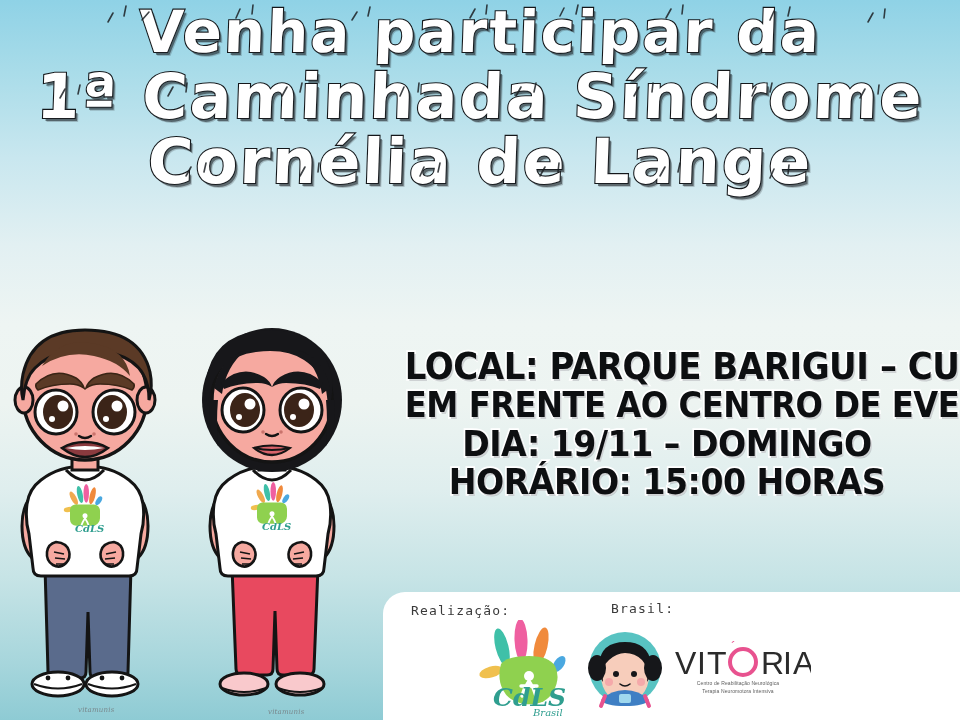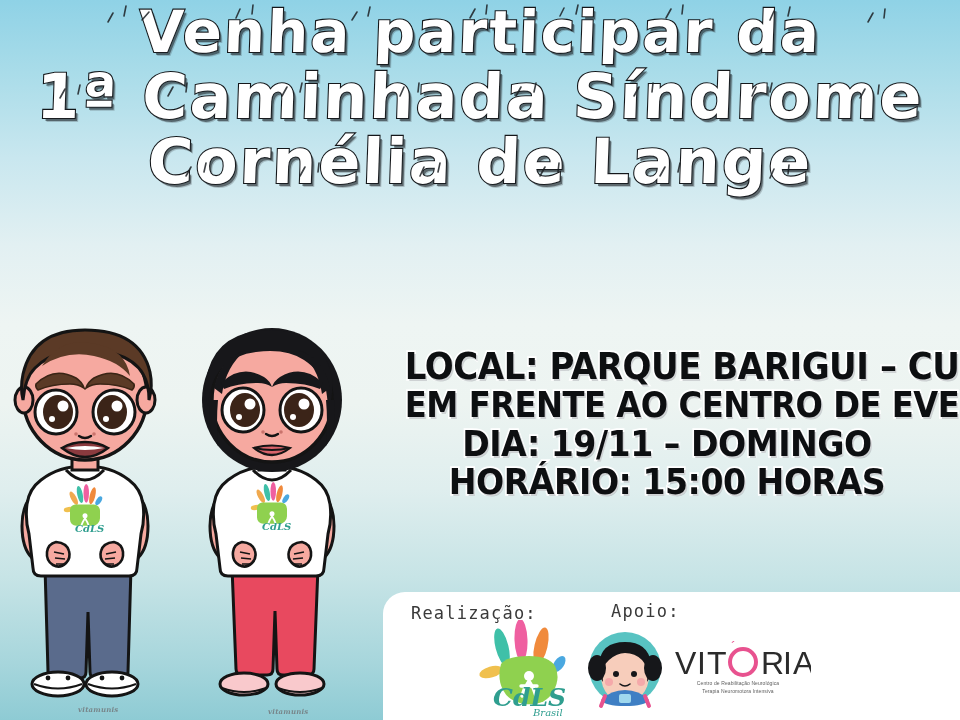--- a/index.html
+++ b/index.html
@@ -56,21 +56,21 @@
   
   .sparkles { position:absolute; left:0; top:0; width:960px; height:260px; z-index:7; pointer-events:none; }
 
   
   .chars { position:absolute; left:0; bottom:0; width:400px; height:460px; z-index:5; }
   .chars svg { display:block; }
   .watermark {
     position:absolute;
     font-family:"DejaVu Serif", serif;
     font-style:italic;
-    font-weight:bold;
+    font-weight:normal;
     font-size:7px;
     color:#6f6f72;
     opacity:0.75;
     letter-spacing:0.2px;
   }
   .wm-boy  { left:78px;  bottom:6px; }
   .wm-girl { left:268px; bottom:4px; }
 
   
   .info {
@@ -103,21 +103,21 @@
     position:absolute;
     left:383px; top:592px;
     width:577px; height:128px;
     background:#ffffff;
     border-top-left-radius:22px;
     z-index:8;
   }
   .sp-label {
     position:absolute;
     font-family:"DejaVu Sans Mono", monospace;
-    font-size:17px;
+    font-size:13px;
     color:#3a3a3a;
     letter-spacing:1.2px;
     white-space:nowrap;
     text-align:right;
   }
   .sp-realizacao { left:28px; top:11px; }
   .sp-apoio      { left:228px; top:9px; }
 
   .logo { position:absolute; }
   .logo-cdls   { left:88px;  top:28px; width:112px; height:98px; }
@@ -328,21 +328,21 @@
   <div class="info">
     <span class="info-line if-1">LOCAL: PARQUE BARIGUI – CURITIBA</span>
     <span class="info-line if-2">EM FRENTE AO CENTRO DE EVENTOS</span>
     <span class="info-line if-3">DIA: 19/11 – DOMINGO</span>
     <span class="info-line if-4">HORÁRIO: 15:00 HORAS</span>
   </div>
 
   <div class="sponsors">
 
     <span class="sp-label sp-realizacao">Realização:</span>
-    <span class="sp-label sp-apoio">Apoio:</span>
+    <span class="sp-label sp-apoio">Brasil:</span>
 
     <div class="logo logo-cdls">
       <svg width="112" height="98" viewBox="0 0 112 98">
         <ellipse cx="20" cy="52" rx="12" ry="5.5" fill="#f0c04e" transform="rotate(-16 20 52)"></ellipse>
         <ellipse cx="31" cy="27" rx="6.5" ry="19" fill="#3fc0a8" transform="rotate(-14 31 27)"></ellipse>
         <ellipse cx="50" cy="20" rx="6.5" ry="21" fill="#ef5fa0" transform="rotate(-2 50 20)"></ellipse>
         <ellipse cx="70" cy="26" rx="6.5" ry="19" fill="#f08a3c" transform="rotate(13 70 26)"></ellipse>
         <ellipse cx="88" cy="44" rx="5" ry="9" fill="#4aa8e0" transform="rotate(34 88 44)"></ellipse>
         <path d="M30 44 q-4 14 2 26 q6 12 22 14 q20 2 28 -12 q8 -14 2 -26 q-6 -10 -26 -10 q-22 0 -28 8 z" fill="#8fd14f"></path>
         <circle cx="58" cy="56" r="5" fill="#ffffff"></circle>

